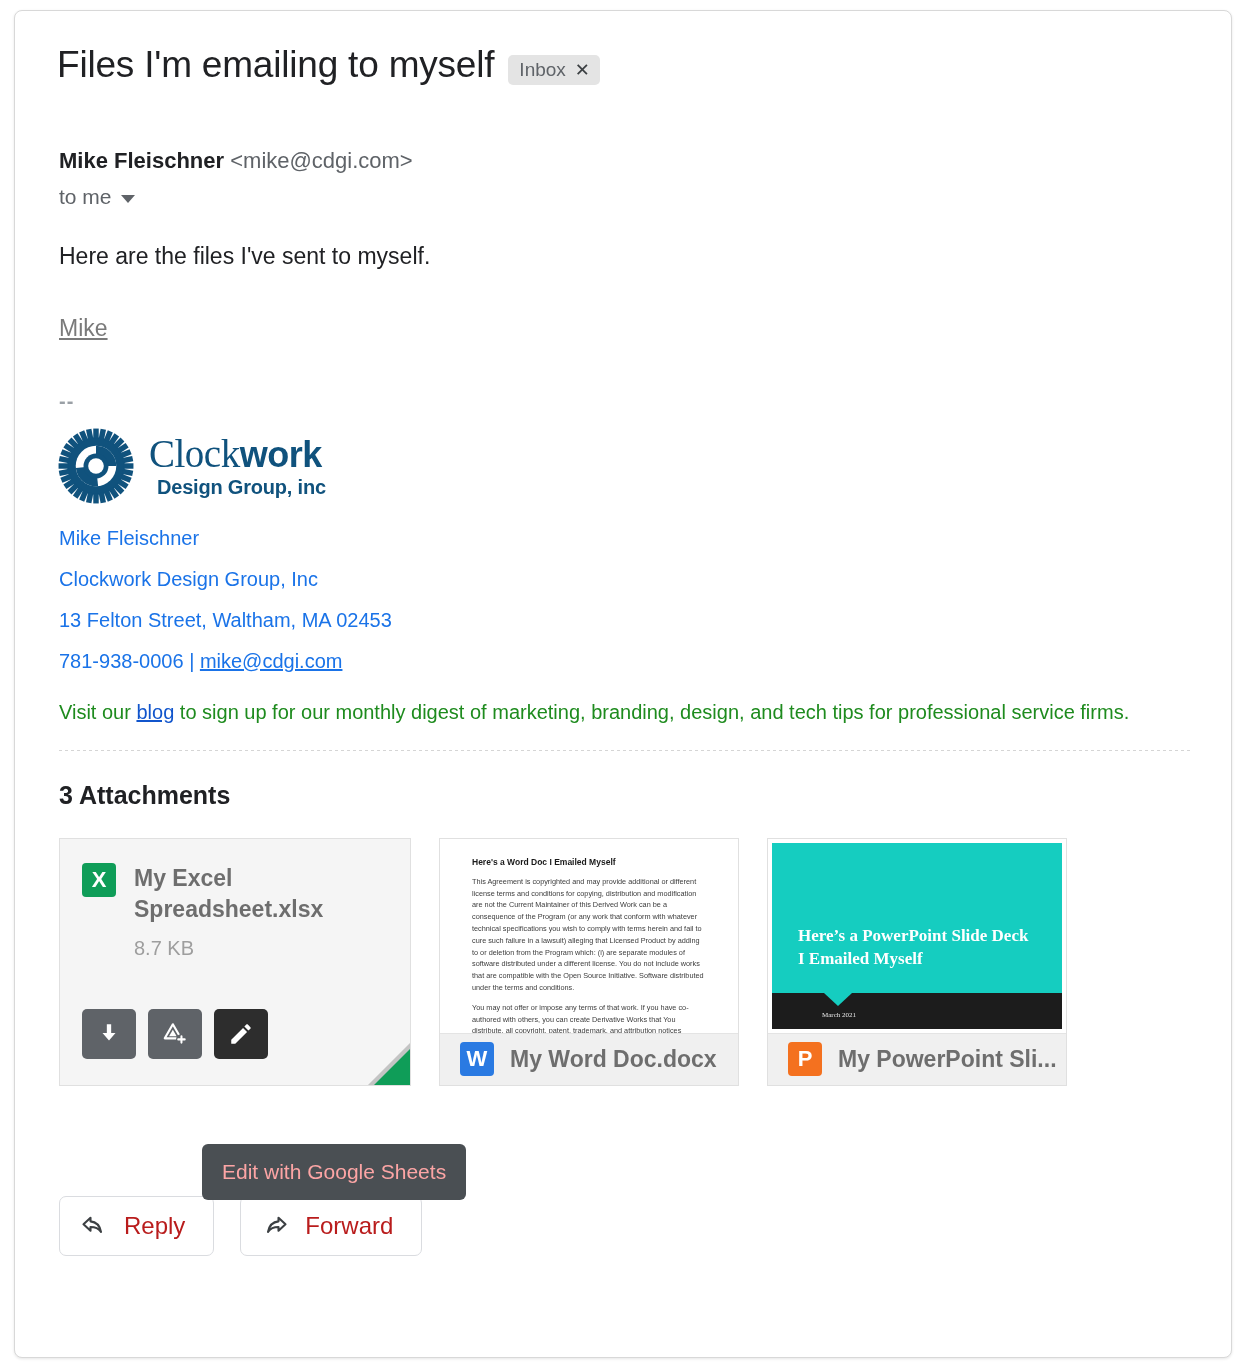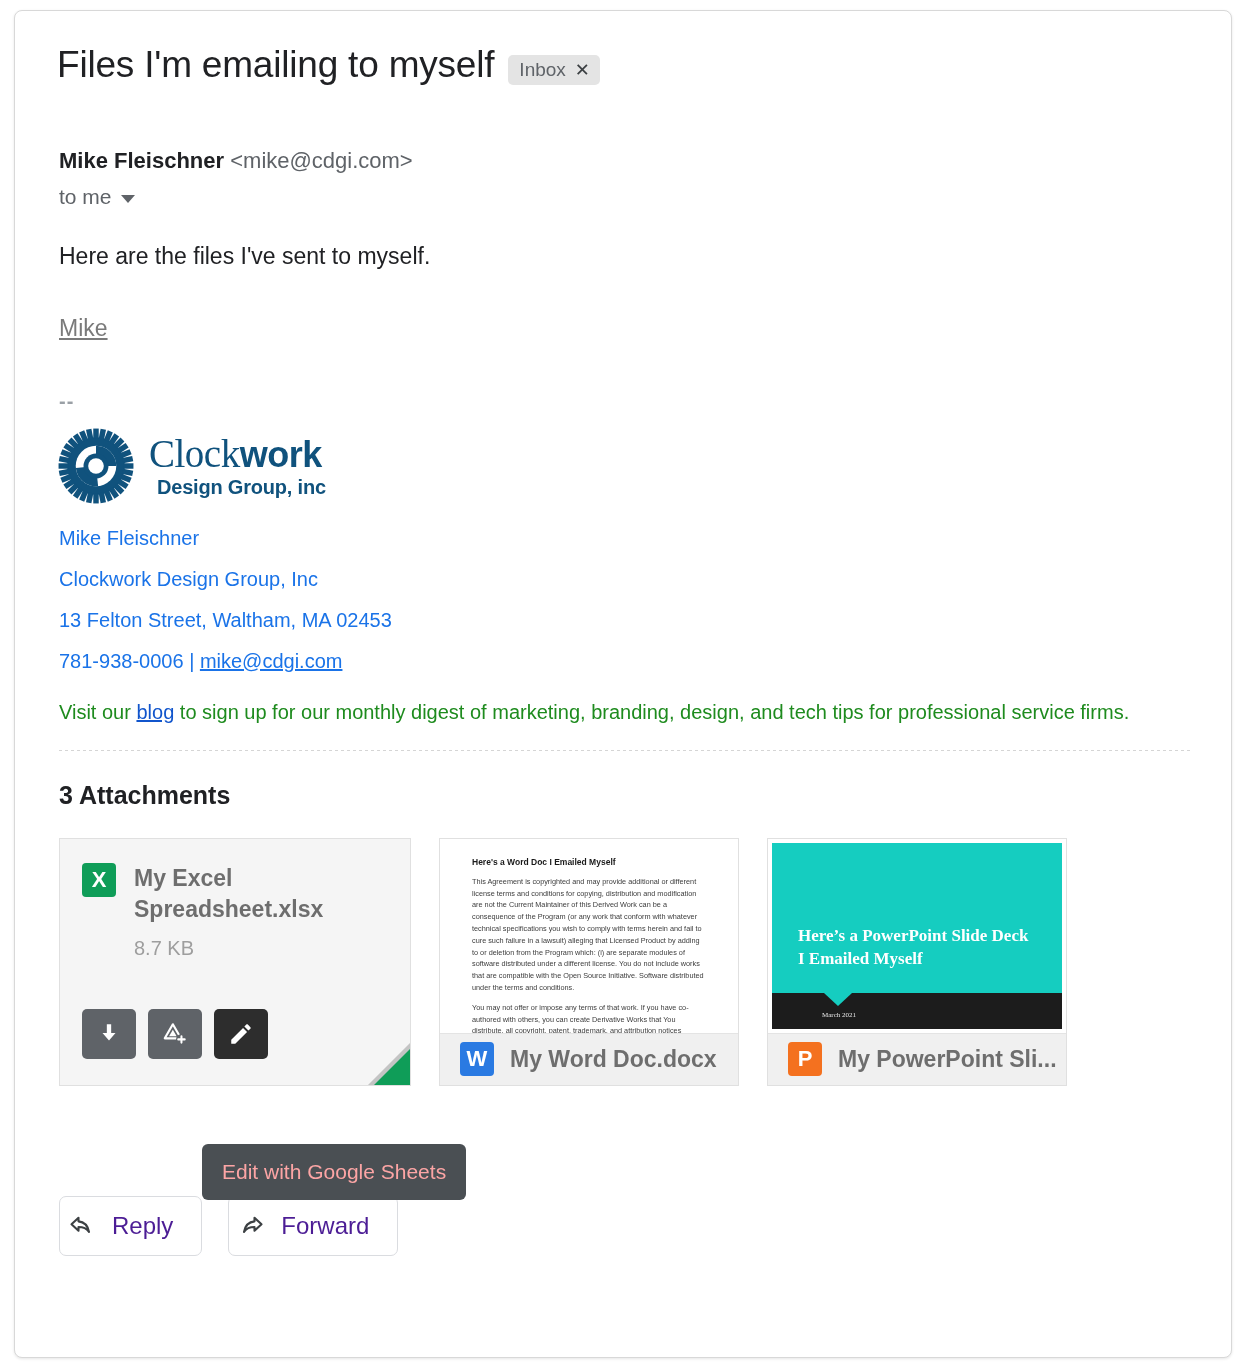--- a/index.html
+++ b/index.html
@@ -134,21 +134,21 @@
   .slide-black { position:absolute; left:4px; right:4px; top:154px; height:36px; background:#1c1c1c; }
   .slide-notch { position:absolute; left:56px; top:154px; width:0;height:0;
     border-left:14px solid transparent;border-right:14px solid transparent;border-top:13px solid #15cdc0;}
   .slide-date { position:absolute; left:22px; top:172px; font-size:7px; color:#e8e8e8; font-family:"Liberation Serif", serif;padding-left:32px;}
 
   
   .btn-row { margin:110px 0 0 12px; display:flex; gap:26px; }
   .btn {
     display:flex;align-items:center;gap:16px;
     border:1px solid #dadce0;border-radius:7px;
-    padding:15px 28px 15px 8px; font-size:24px; color:#4c1d95;
+    padding:15px 28px 15px 20px; font-size:24px; color:#b91c1c;
     background:#fff; cursor:pointer;
   }
 </style>
 </head>
 <body>
 
 <div class="window">
  <div class="inner">
 
   <div class="subject-row">

